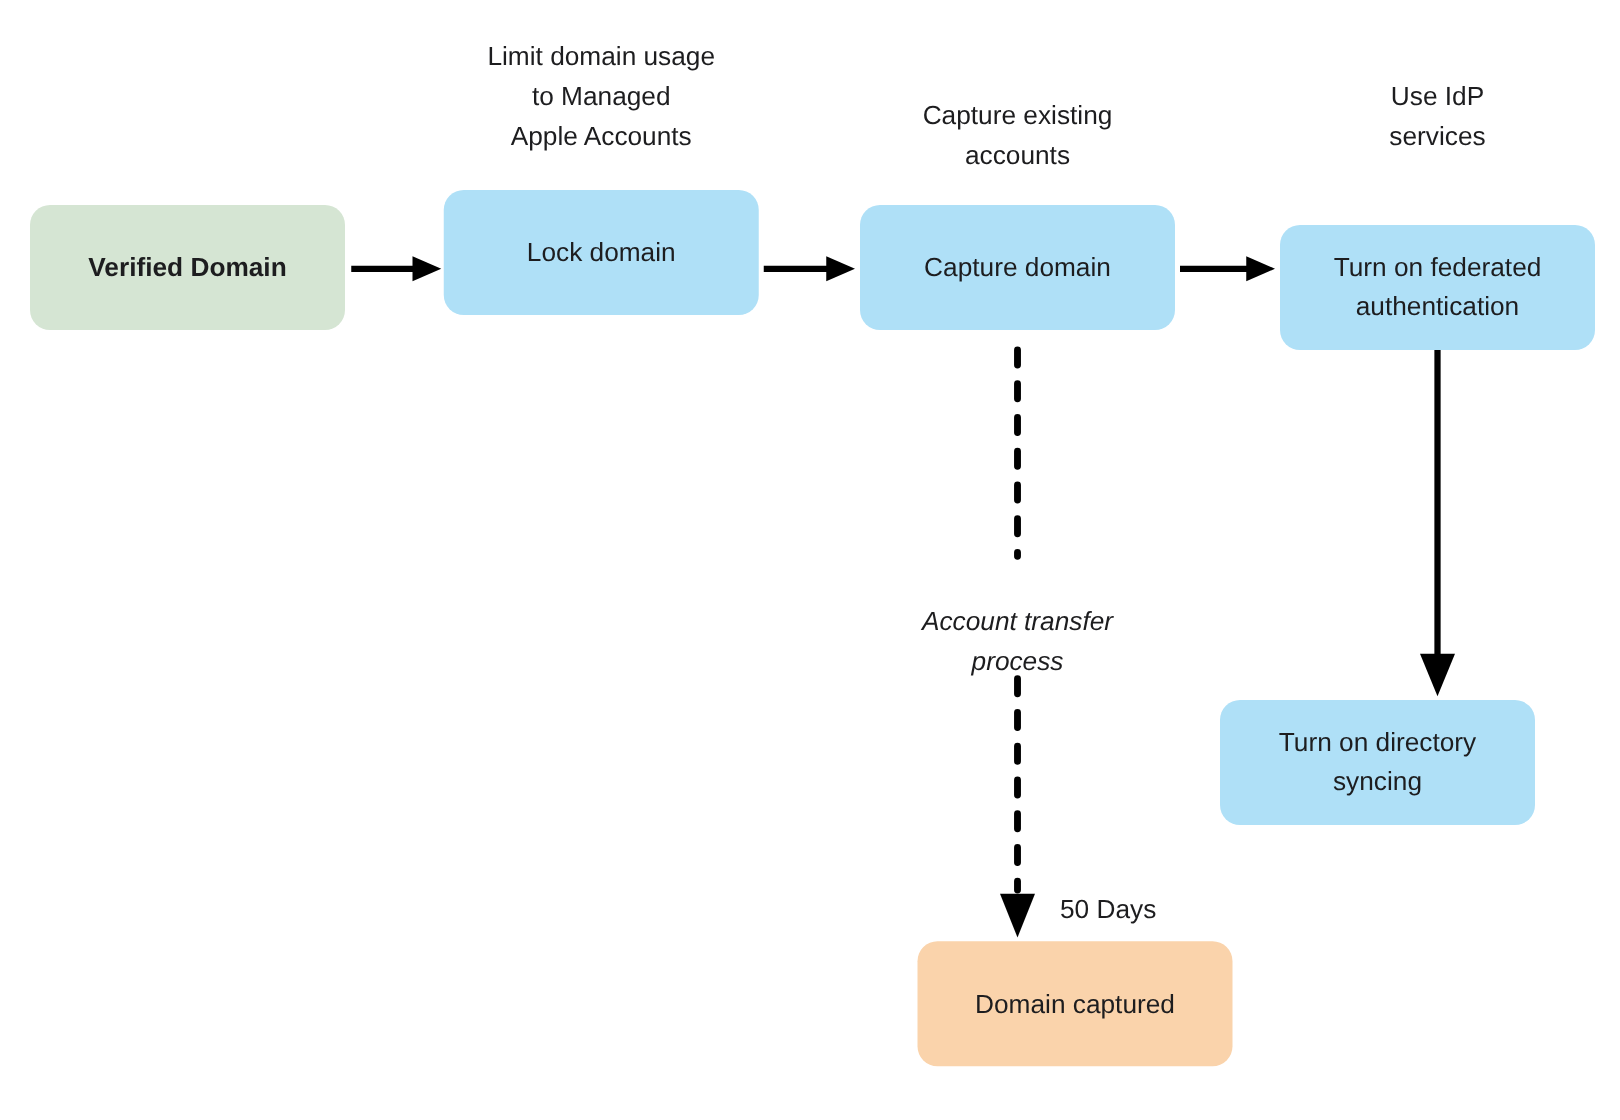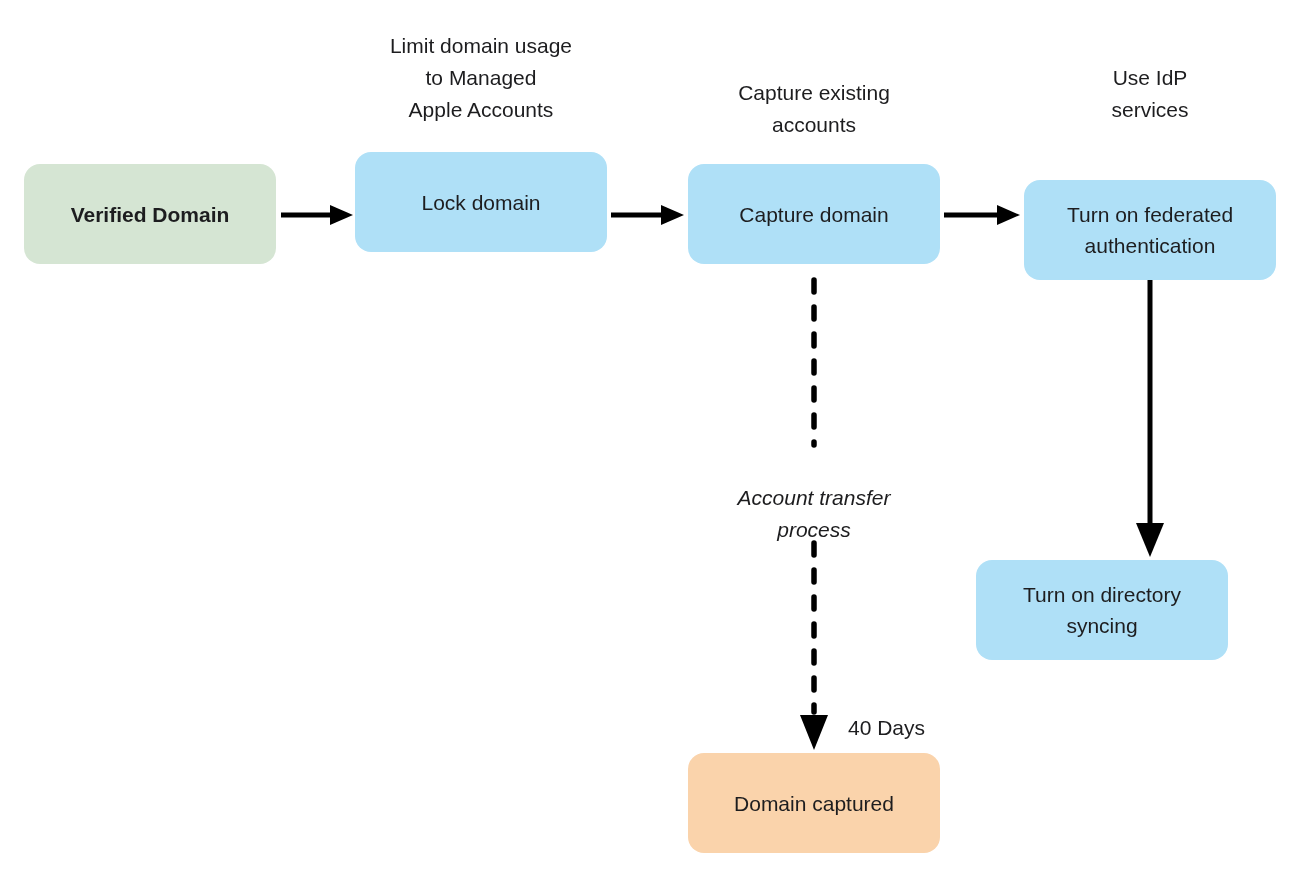--- a/index.html
+++ b/index.html
@@ -43,21 +43,21 @@
     display: flex;
     align-items: center;
     justify-content: center;
     text-align: center;
     font-size: 21px;
     line-height: 31px;
     white-space: pre-line;
   }
   .node.start   { background: var(--start-node-fill, #d5e5d3); font-weight: bold; }
   .node.process { background: var(--process-node-fill, #afe0f7); }
-  .node.end     { background: var(--end-node-fill, #fad3ab); }
+  .node.end     { background: var(--end-node-fill, #fad3ab); margin-left: 46px; }
 
   .n-verified  { left: 24px;   top: 164px; }
   .n-lock      { left: 355px;  top: 152px; }
   .n-capture   { left: 688px;  top: 164px; }
   .n-federated { left: 1024px; top: 180px; }
   .n-directory { left: 976px; top: 560px; }
   .n-captured  { left: 688px;  top: 753px; }
 
   .note {
     position: absolute;
@@ -130,15 +130,15 @@
 
   <div class="note note-capture">Capture existing
 accounts</div>
 
   <div class="note note-idp">Use IdP
 services</div>
 
   <div class="note note-transfer">Account transfer
 process</div>
 
-  <div class="note-days">40 Days</div>
+  <div class="note-days">50 Days</div>
 
 </div>
 
 </body></html>

